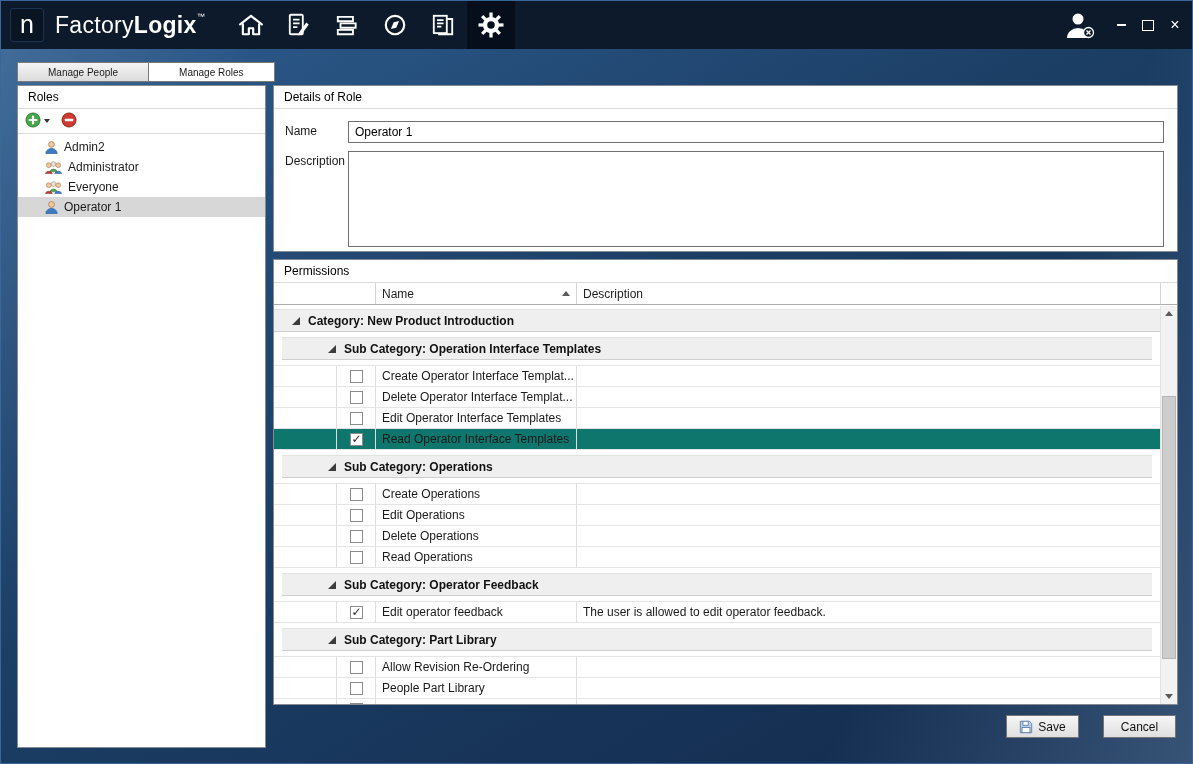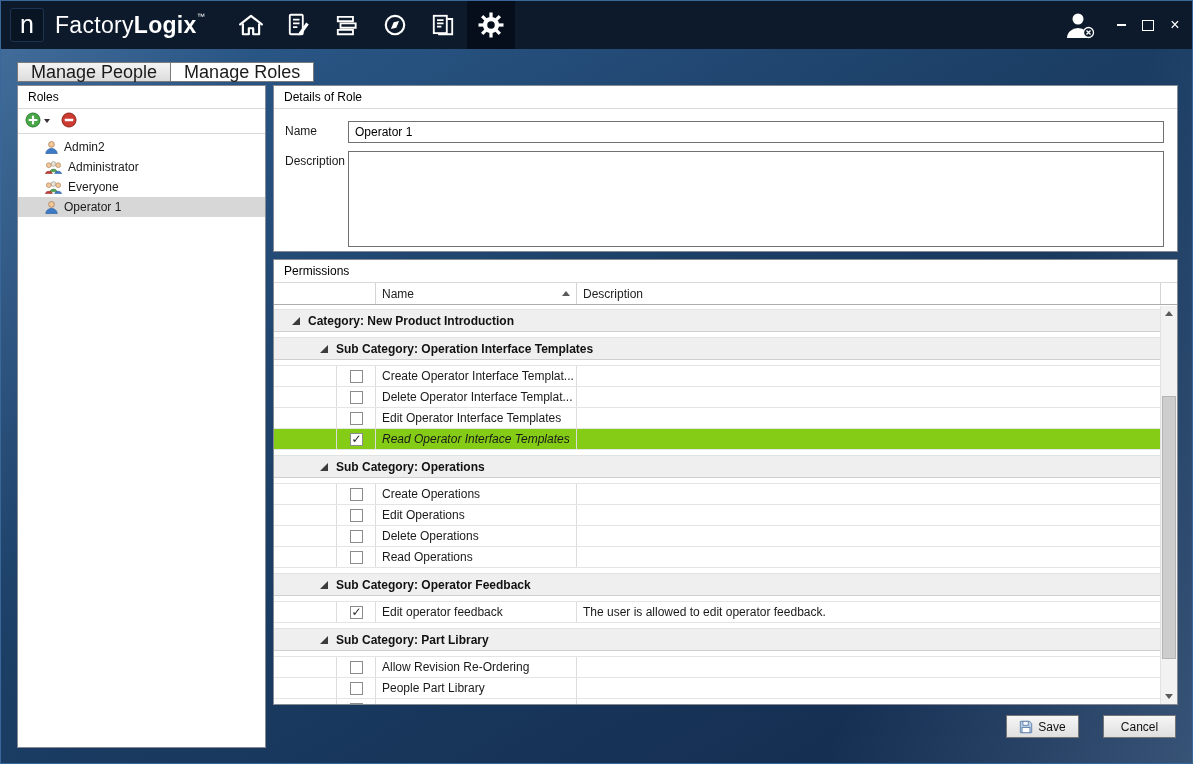--- a/index.html
+++ b/index.html
@@ -27,21 +27,21 @@
   .titlebar-right { position:absolute; right:10px; top:0; height:48px; display:flex; align-items:center; }
   .user-badge { margin-right:18px; display:flex; }
   .win-controls { display:flex; align-items:center; gap:13px; }
   .ctrl { width:14px; height:16px; display:flex; align-items:center; justify-content:center; cursor:pointer; }
   .ctrl-min::before { content:""; display:block; width:9px; height:2px; background:#fff; }
   .ctrl-max::before { content:""; display:block; width:10px; height:9px; border:1.5px solid #fff; }
   .ctrl-close::before { content:"\00d7"; color:#fff; font-size:16px; line-height:14px; }
 
   
   .tabs { position:absolute; top:61px; left:16px; display:flex; }
-  .tab { height:20px; padding:0 13px; display:flex; align-items:center; font-size:18px; color:#1a1a1a;
+  .tab { height:20px; padding:0 30px; display:flex; align-items:center; font-size:10px; color:#1a1a1a;
          border:1px solid #7a7a7a; background:linear-gradient(#f4f4f4,#dcdcdc); cursor:pointer; }
   .tab + .tab { border-left:none; }
   .tab.active { background:#fff; }
 
   
   .panel { position:absolute; background:#fff; border:1px solid #868a92; }
   .roles-panel { left:16px; top:84px; width:249px; height:663px; }
   .details-panel { left:272px; top:84px; width:905px; height:167px; }
   .permissions-panel { left:272px; top:258px; width:905px; height:446px; }
   .panel-header { height:23px; line-height:22px; padding:0 10px; border-bottom:1px solid #d9d9d9; color:#000; }
@@ -73,25 +73,25 @@
   .ch-desc { flex:1; border-right:1px solid #d4d4d4; }
   .ch-scroll { width:16px; }
   .sort-asc { position:absolute; right:6px; top:8px; width:0; height:0;
               border-left:4px solid transparent; border-right:4px solid transparent; border-bottom:5px solid #5a5a5a; }
 
   .perm-body { position:absolute; top:46px; left:0; right:17px; bottom:0; overflow:hidden; padding-top:3px; }
   .prow { display:flex; }
   .prow.cat, .prow.sub { height:23px; align-items:center; background:#efefef;
       border-top:1px solid #e2e2e2; border-bottom:1px solid #cfcfcf; font-weight:bold; color:#111; }
   .prow.cat { padding-left:18px; margin-bottom:5px; }
-  .prow.sub { padding-left:46px; margin:5px 0; }
+  .prow.sub { padding-left:46px; margin:5px 8px; }
   .expander { width:0; height:0; border-left:8px solid transparent; border-bottom:8px solid #3c3c3c; margin-right:8px; cursor:pointer; }
   .prow.item { height:21px; border-bottom:1px solid #e4e4e4;align-items:center; }
   .prow.item.first { border-top:1px solid #e4e4e4; height:22px; }
-  .prow.item.selected { background:#84cc16;font-style:italic; }
+  .prow.item.selected { background:#0f766e; }
   .cell { height:100%; }
   .indent { width:62px; }
   .cbcell { width:40px; border-left:1px solid #dcdcdc; border-right:1px solid #dcdcdc;
             display:flex; align-items:center; justify-content:center; }
   .cb { width:13px; height:13px; border:1px solid #8b8b8b; background:#fff; position:relative; cursor:pointer; }
   .cb.checked::before { content:"\2713"; position:absolute; left:1px; top:-2px; font-size:12px; font-weight:bold; color:#222; }
   .namecell { width:201px; border-right:1px solid #dcdcdc; display:flex; align-items:center; padding-left:6px;
               white-space:nowrap; overflow:hidden; }
   .desccell { flex:1; display:flex; align-items:center; padding-left:6px; white-space:nowrap; overflow:hidden; }
 

